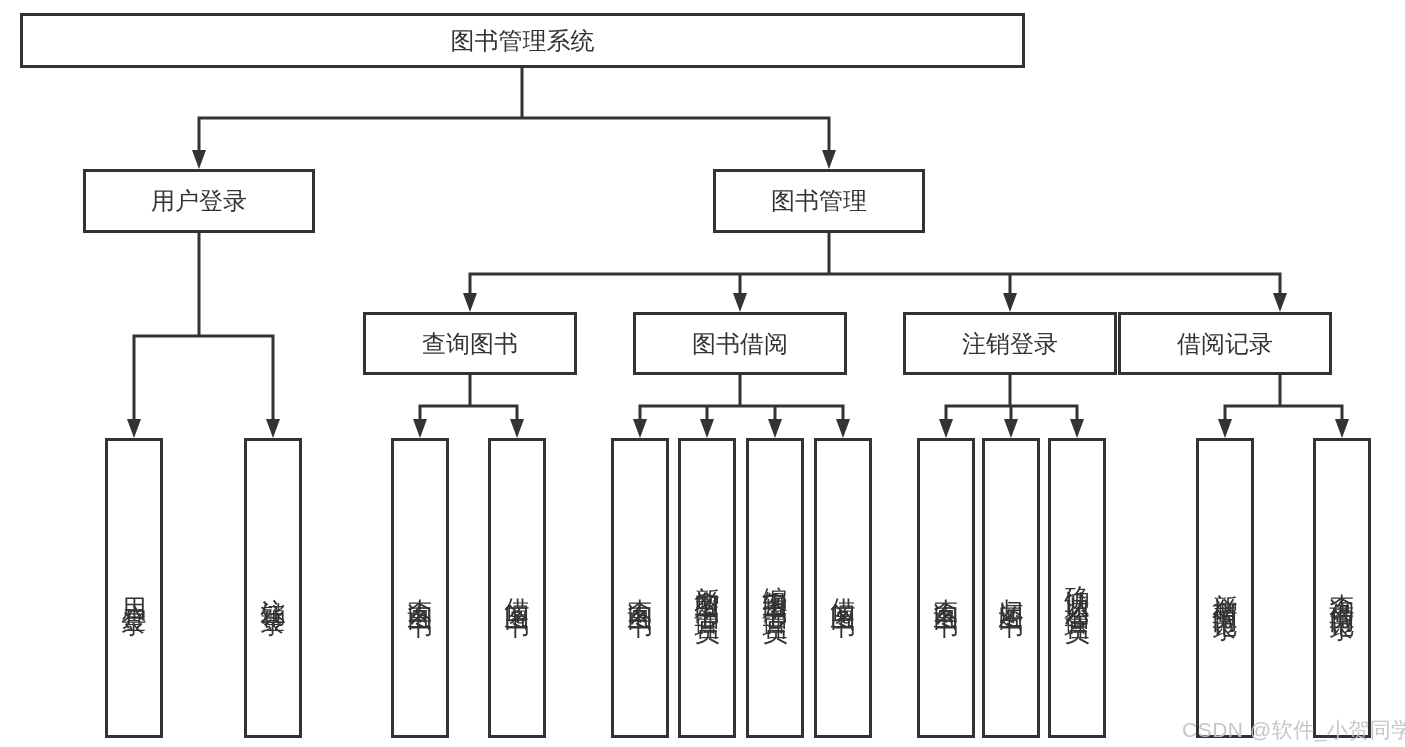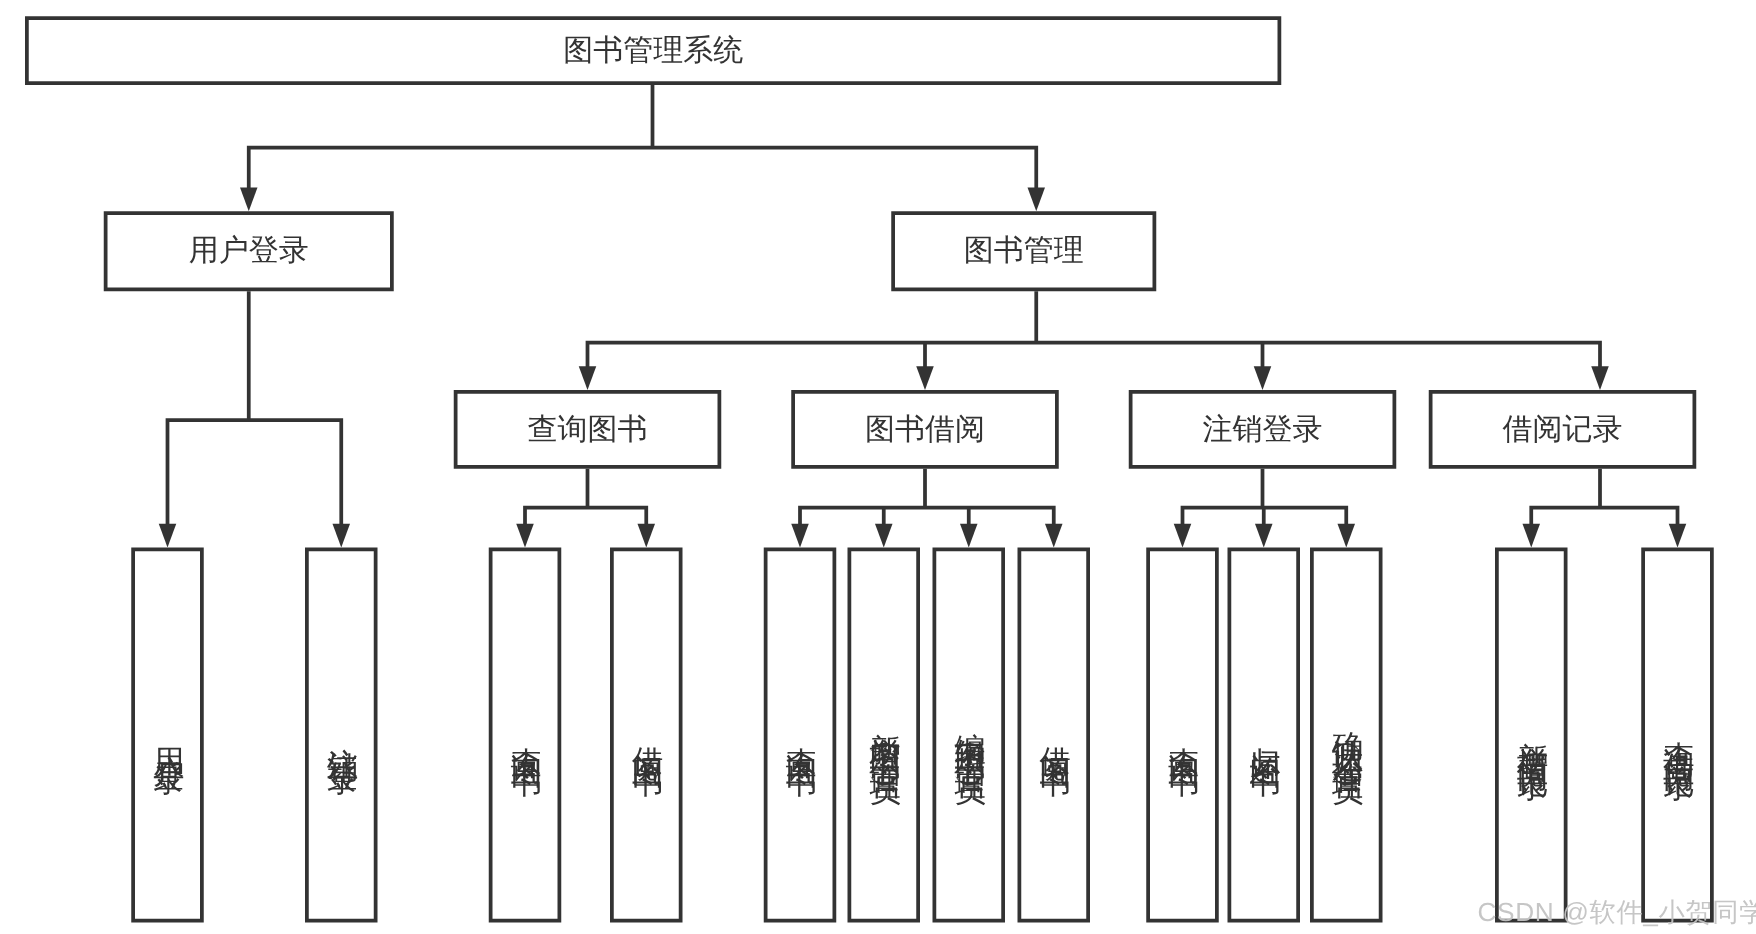--- a/index.html
+++ b/index.html
@@ -118,21 +118,21 @@
 
   <div class="node" style="left:363px;top:312px;width:214px;height:63px;">
     <span class="label">查询图书</span>
   </div>
   <div class="node" style="left:633px;top:312px;width:214px;height:63px;">
     <span class="label">图书借阅</span>
   </div>
   <div class="node" style="left:903px;top:312px;width:214px;height:63px;">
     <span class="label">注销登录</span>
   </div>
-  <div class="node" style="left:1143px;top:312px;width:214px;height:63px;">
+  <div class="node" style="left:1118px;top:312px;width:214px;height:63px;">
     <span class="label">借阅记录</span>
   </div>
 
   <div class="node leaf" style="left:105px;top:438px;width:58px;height:300px;">
     <span class="label">用户登录</span>
   </div>
   <div class="node leaf" style="left:244px;top:438px;width:58px;height:300px;">
     <span class="label">注销登录</span>
   </div>
   <div class="node leaf" style="left:391px;top:438px;width:58px;height:300px;">

